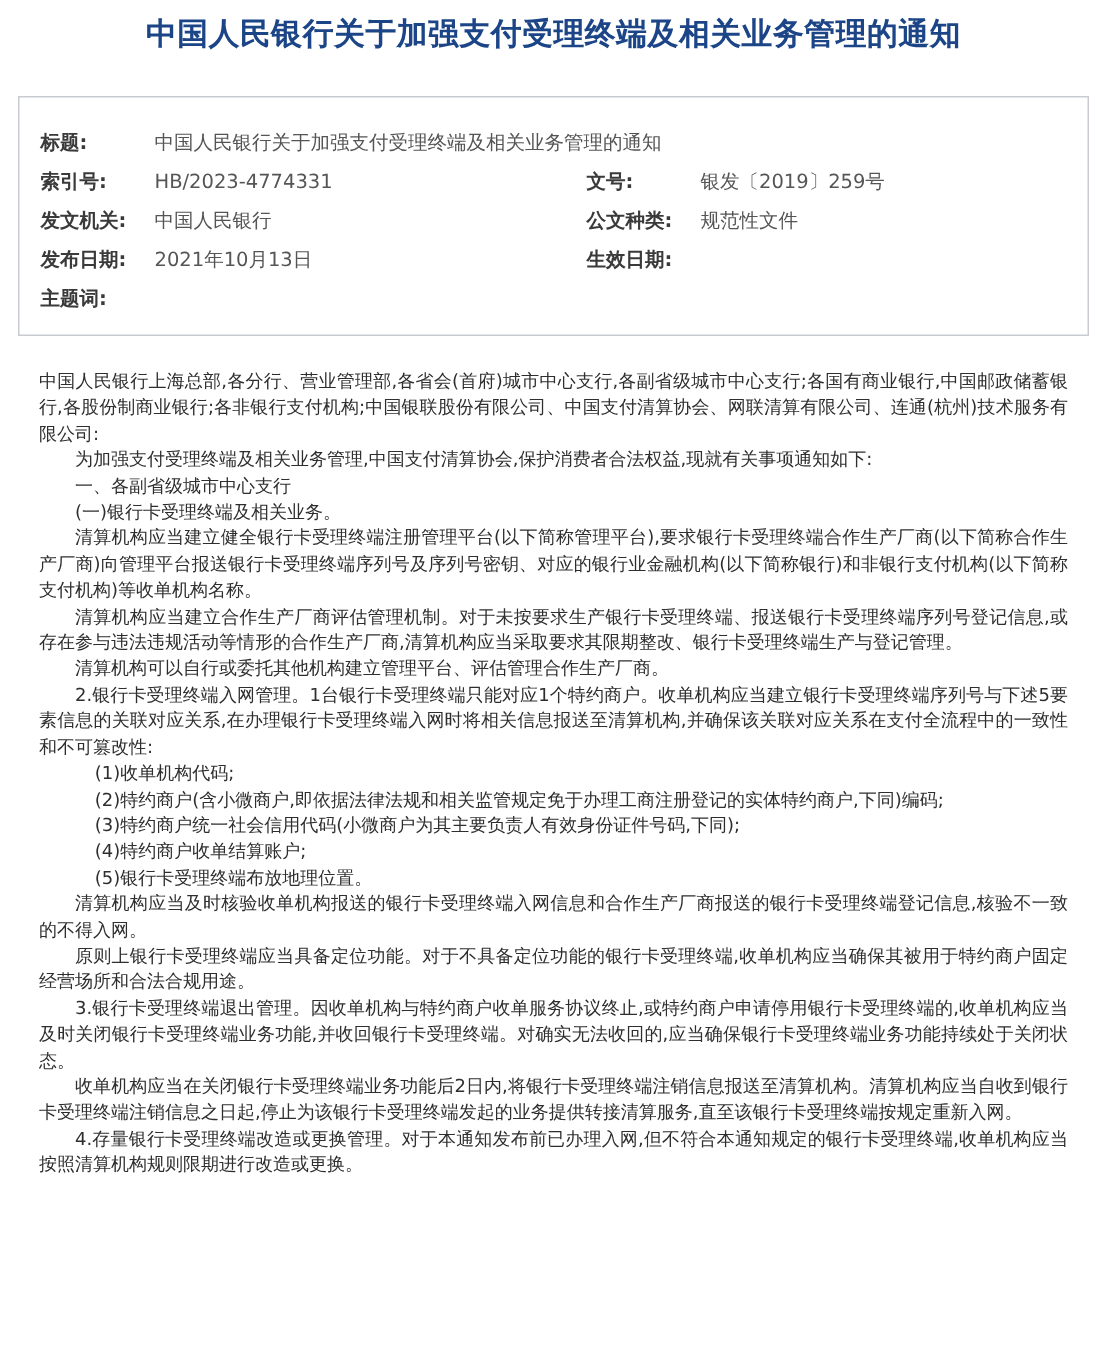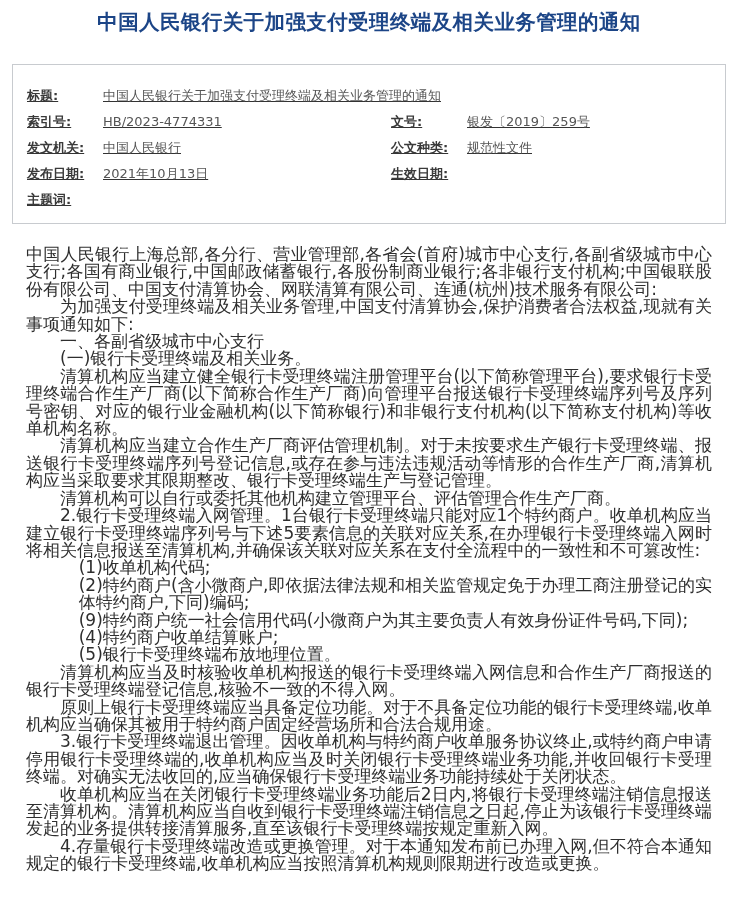--- a/index.html
+++ b/index.html
@@ -38,21 +38,20 @@
   }
   .meta-row {
     display: flex;
     align-items: flex-start;
     height: 26px;
     line-height: 26px;
   }
   .meta-cell {
     display: flex;
     align-items: flex-start;
-    text-decoration: underline;
   }
   .meta-cell.left  { width: 378px; padding-left: 14px; }
   .meta-cell.right { width: 330px; padding-left: 0px; }
   .meta-label {
     font-weight: bold;
     color: #3a3a3a;
     font-size: 13px;
     flex: 0 0 auto;
     width: 68px;
   }
@@ -63,21 +62,21 @@
     white-space: nowrap;
   }
   .meta-value.pad { padding-left: 8px; }
 
   
   #doc-body {
     margin: 22px 26px 0 26px;
     width: 686px;
   }
   .para {
-    font-size: 17px;
+    font-size: 12px;
     line-height: 17.4px;
     color: #2e2e2e;
     text-align: justify;
     text-justify: inter-ideograph;
     margin: 0;
     letter-spacing: 0px;
   }
   .para.indent  { text-indent: 2em; }
   .para.listitem{ padding-left: 3.1em; text-indent: 0; }
 </style>
@@ -140,21 +139,21 @@
     <div class="para ">中国人民银行上海总部,各分行、营业管理部,各省会(首府)城市中心支行,各副省级城市中心支行;各国有商业银行,中国邮政储蓄银行,各股份制商业银行;各非银行支付机构;中国银联股份有限公司、中国支付清算协会、网联清算有限公司、连通(杭州)技术服务有限公司:</div>
     <div class="para indent">为加强支付受理终端及相关业务管理,中国支付清算协会,保护消费者合法权益,现就有关事项通知如下:</div>
     <div class="para indent">一、各副省级城市中心支行</div>
     <div class="para indent">(一)银行卡受理终端及相关业务。</div>
     <div class="para indent">清算机构应当建立健全银行卡受理终端注册管理平台(以下简称管理平台),要求银行卡受理终端合作生产厂商(以下简称合作生产厂商)向管理平台报送银行卡受理终端序列号及序列号密钥、对应的银行业金融机构(以下简称银行)和非银行支付机构(以下简称支付机构)等收单机构名称。</div>
     <div class="para indent">清算机构应当建立合作生产厂商评估管理机制。对于未按要求生产银行卡受理终端、报送银行卡受理终端序列号登记信息,或存在参与违法违规活动等情形的合作生产厂商,清算机构应当采取要求其限期整改、银行卡受理终端生产与登记管理。</div>
     <div class="para indent">清算机构可以自行或委托其他机构建立管理平台、评估管理合作生产厂商。</div>
     <div class="para indent">2.银行卡受理终端入网管理。1台银行卡受理终端只能对应1个特约商户。收单机构应当建立银行卡受理终端序列号与下述5要素信息的关联对应关系,在办理银行卡受理终端入网时将相关信息报送至清算机构,并确保该关联对应关系在支付全流程中的一致性和不可篡改性:</div>
     <div class="para listitem">(1)收单机构代码;</div>
     <div class="para listitem">(2)特约商户(含小微商户,即依据法律法规和相关监管规定免于办理工商注册登记的实体特约商户,下同)编码;</div>
-    <div class="para listitem">(9)特约商户统一社会信用代码(小微商户为其主要负责人有效身份证件号码,下同);</div>
+    <div class="para listitem">(3)特约商户统一社会信用代码(小微商户为其主要负责人有效身份证件号码,下同);</div>
     <div class="para listitem">(4)特约商户收单结算账户;</div>
     <div class="para listitem">(5)银行卡受理终端布放地理位置。</div>
     <div class="para indent">清算机构应当及时核验收单机构报送的银行卡受理终端入网信息和合作生产厂商报送的银行卡受理终端登记信息,核验不一致的不得入网。</div>
     <div class="para indent">原则上银行卡受理终端应当具备定位功能。对于不具备定位功能的银行卡受理终端,收单机构应当确保其被用于特约商户固定经营场所和合法合规用途。</div>
     <div class="para indent">3.银行卡受理终端退出管理。因收单机构与特约商户收单服务协议终止,或特约商户申请停用银行卡受理终端的,收单机构应当及时关闭银行卡受理终端业务功能,并收回银行卡受理终端。对确实无法收回的,应当确保银行卡受理终端业务功能持续处于关闭状态。</div>
     <div class="para indent">收单机构应当在关闭银行卡受理终端业务功能后2日内,将银行卡受理终端注销信息报送至清算机构。清算机构应当自收到银行卡受理终端注销信息之日起,停止为该银行卡受理终端发起的业务提供转接清算服务,直至该银行卡受理终端按规定重新入网。</div>
     <div class="para indent">4.存量银行卡受理终端改造或更换管理。对于本通知发布前已办理入网,但不符合本通知规定的银行卡受理终端,收单机构应当按照清算机构规则限期进行改造或更换。</div>
   </div>
 
 </body></html>

